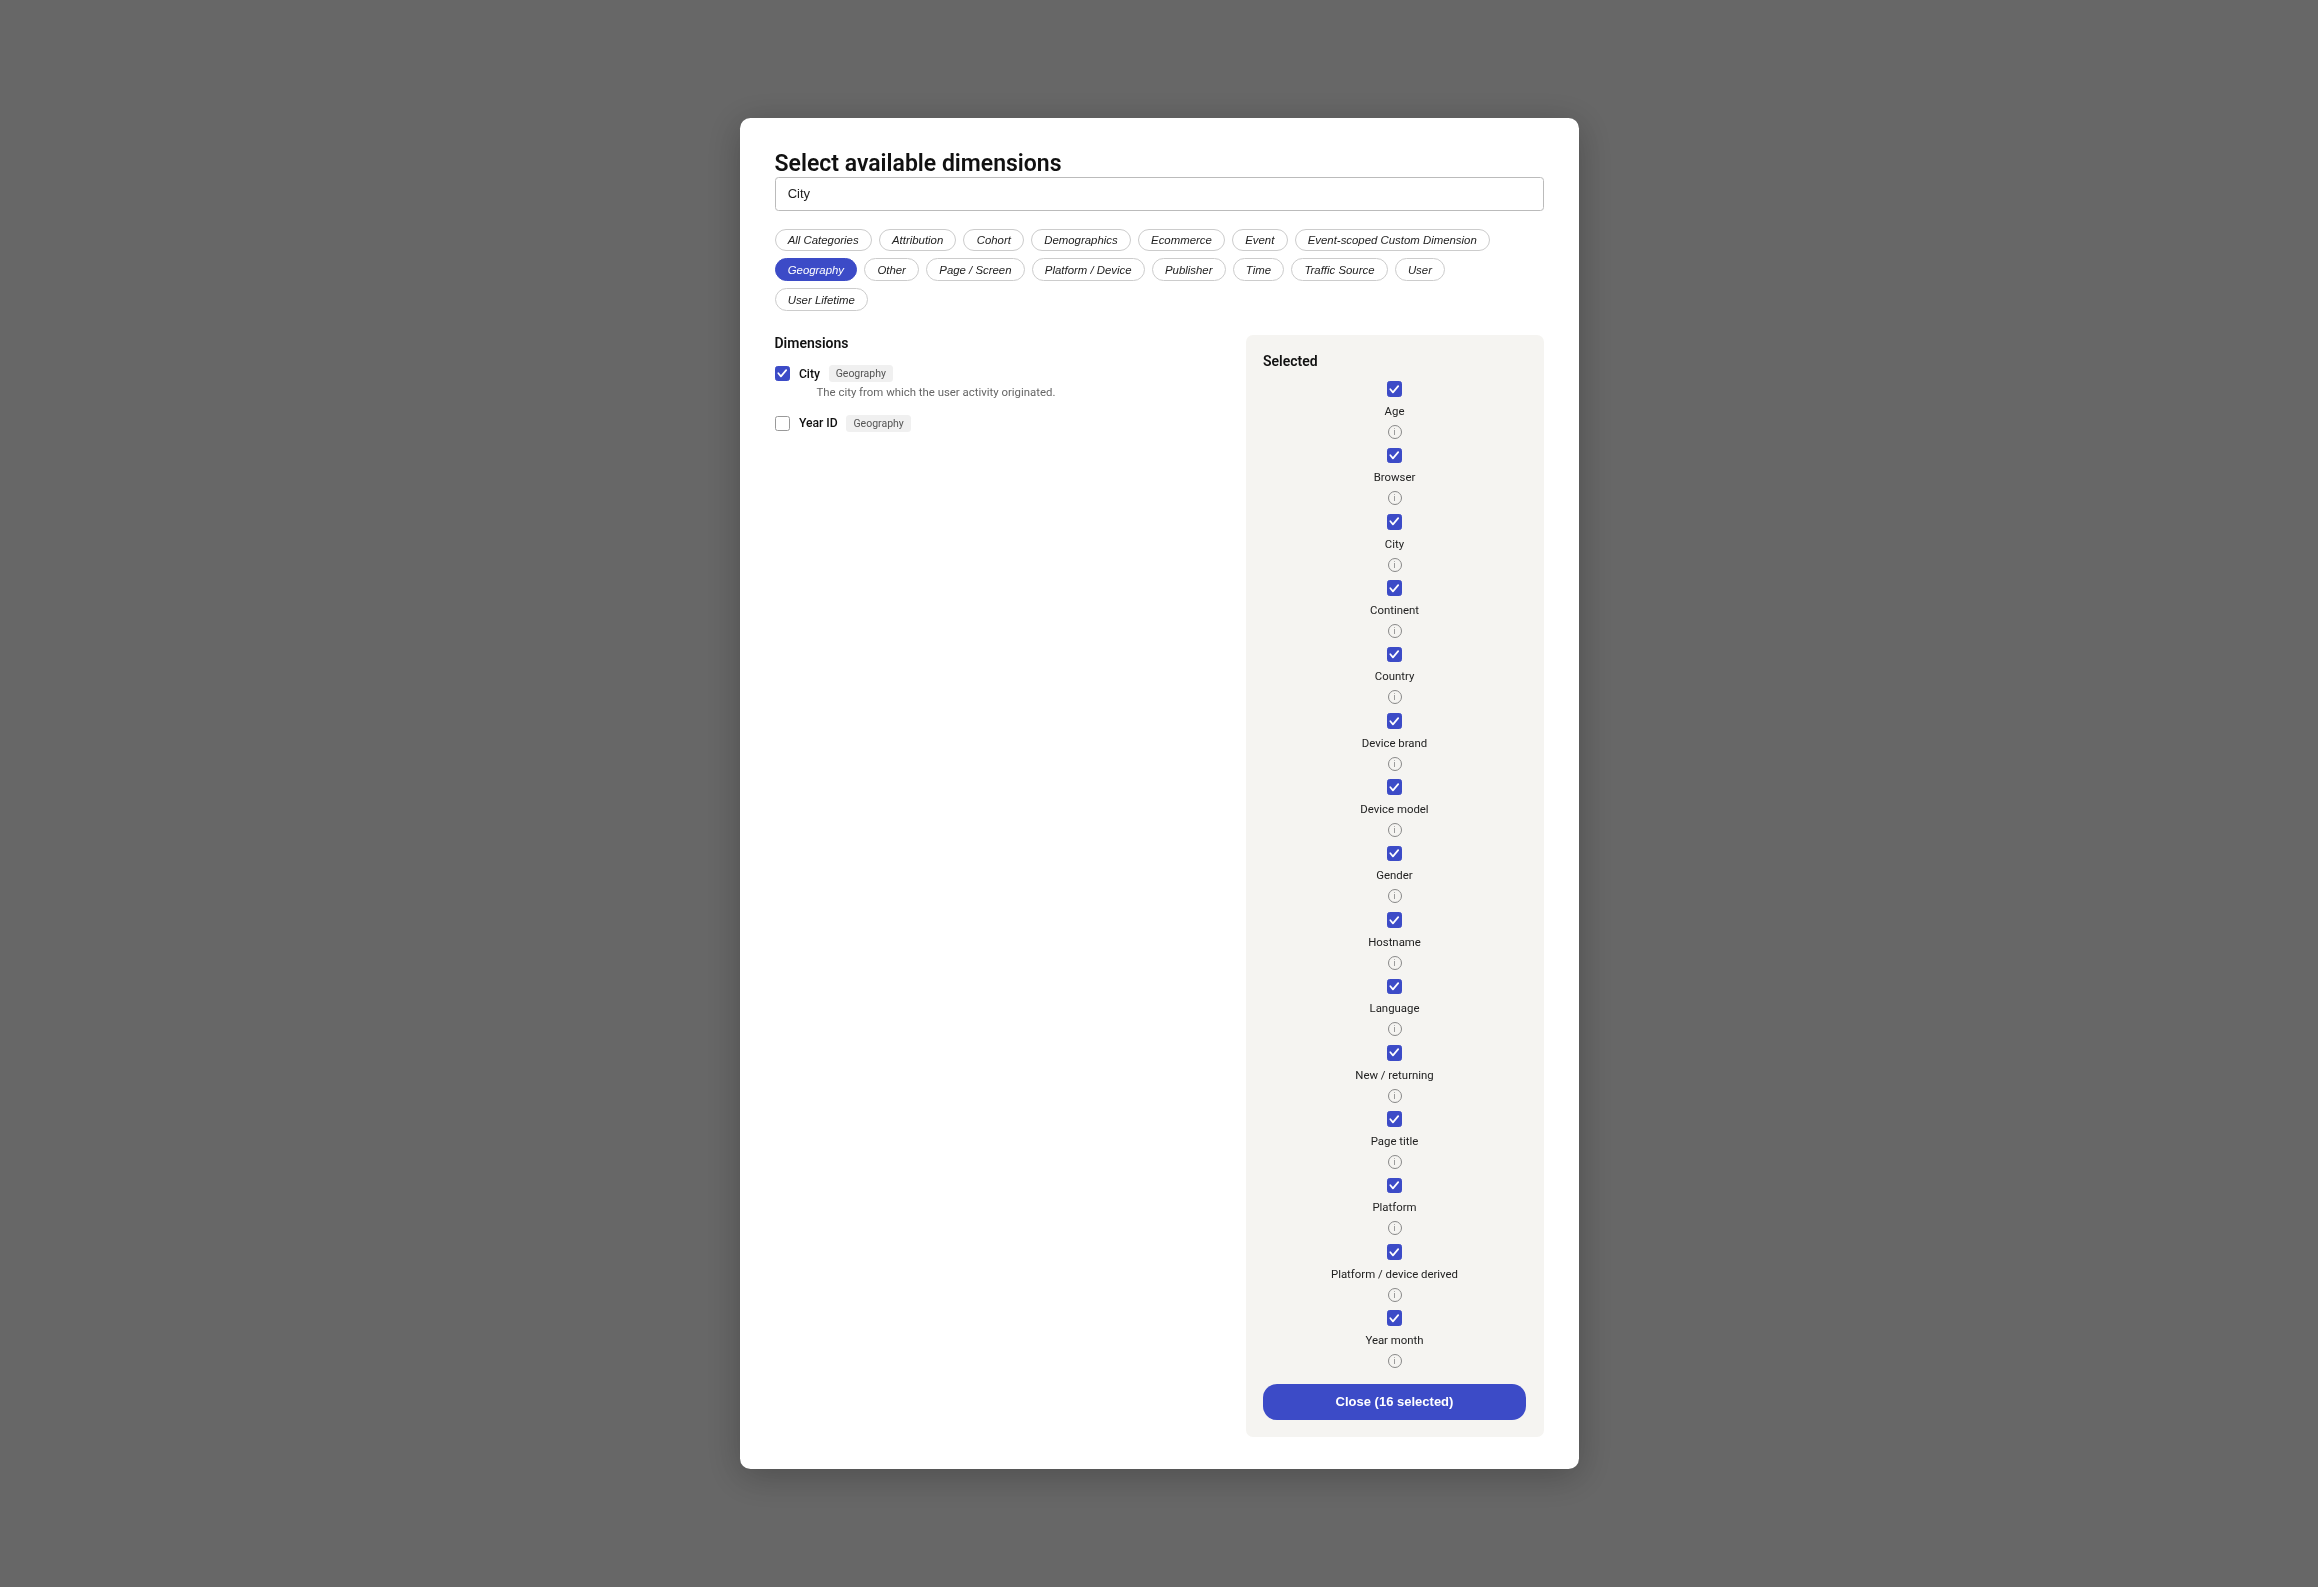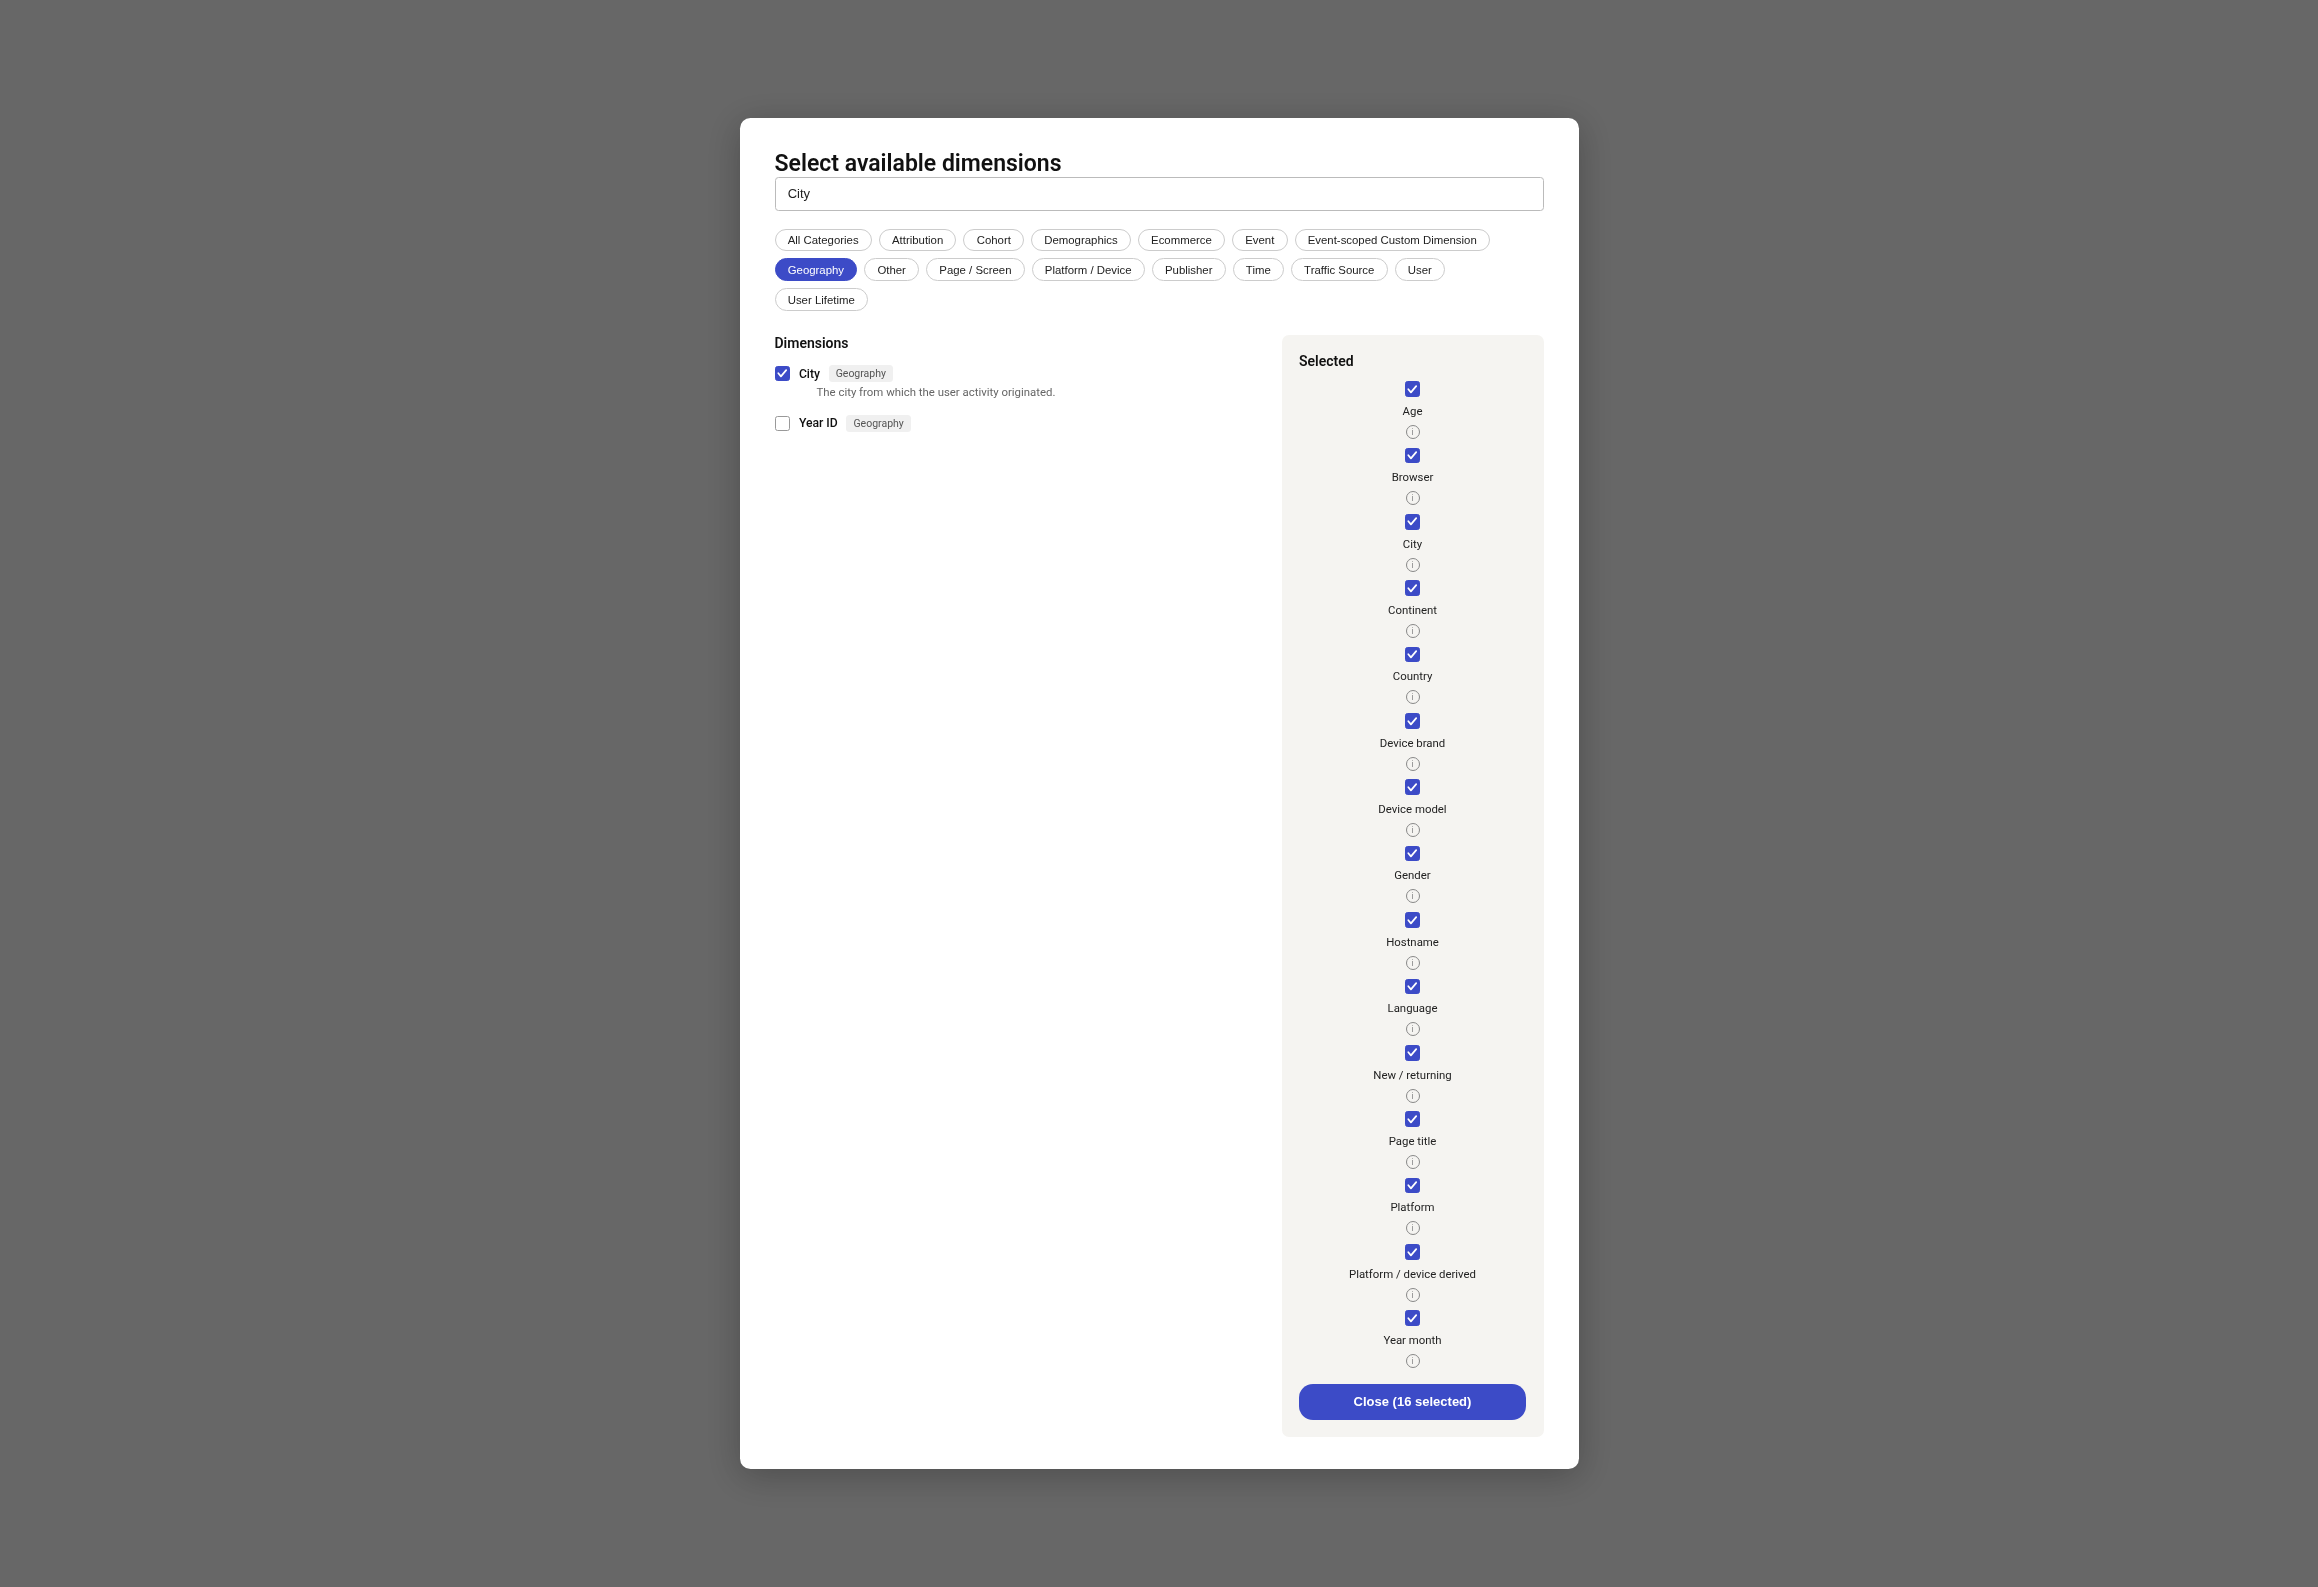--- a/index.html
+++ b/index.html
@@ -59,20 +59,21 @@
     .chip {
       padding: 4.4px 12.2px;
       border-radius: 17.5px;
       border: 1.3px solid #ccc;
       background: #fff;
       font-size: 11.4px;
       color: #222;
       cursor: pointer;
       white-space: nowrap;
       font-weight: 400;
+      font-style: italic;
     }
     .chip.active {
       background: #3c4bc7;
       border-color: #3c4bc7;
       color: #fff;
       font-weight: 500;
     }
 
     .main-content {
       display: flex;
@@ -138,21 +139,21 @@
     }
 
     .dimension-desc {
       font-size: 11.4px;
       color: #666;
       margin-left: 42px;
       line-height: 1.4;
     }
 
     .selected-panel {
-      width: 262px;
+      width: 298px;
       flex-shrink: 0;
       background: #f5f4f1;
       border-radius: 7px;
       padding: 17.5px 17.5px 17.5px 17.5px;
     }
 
     .selected-title {
       font-size: 14px;
       font-weight: 600;
       color: #111;

